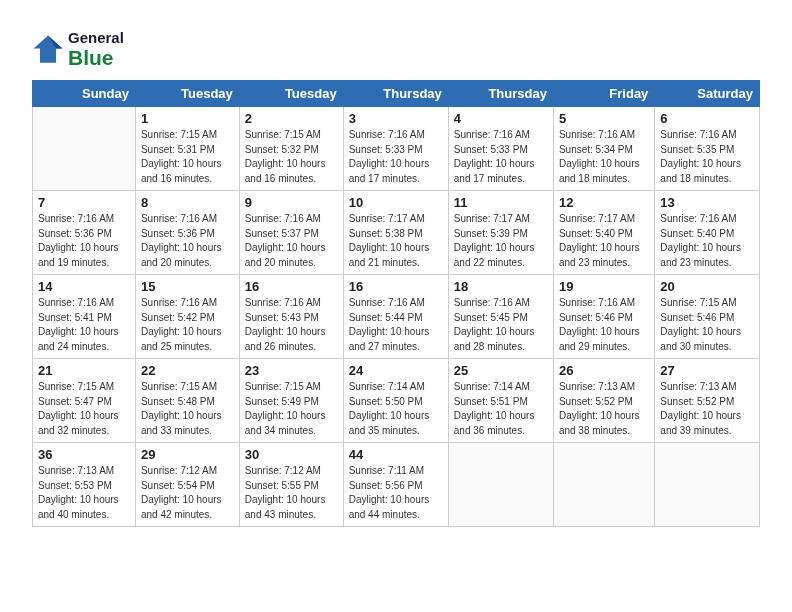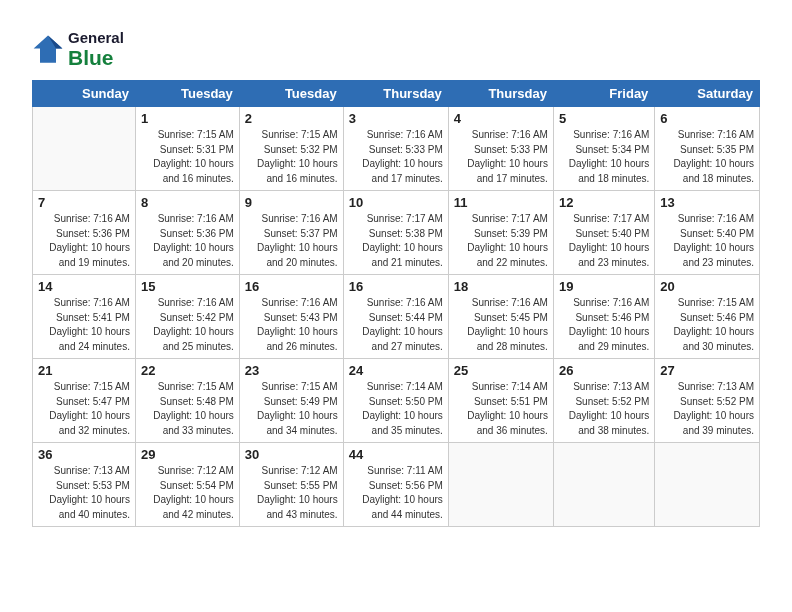--- a/index.html
+++ b/index.html
@@ -72,21 +72,20 @@
       font-size: 13px;
       font-weight: bold;
       color: #222;
       display: block;
       margin-bottom: 2px;
     }
     .day-info {
       font-size: 10px;
       color: #333;
       line-height: 1.45;
-      text-align: right;
     }
   </style>
 </head>
 <body>
 
 <div class="page">
   <div class="header">
     <div class="logo">
       <svg class="logo-icon" viewBox="0 0 40 40">
         <polygon points="20,2 38,18 30,18 30,36 10,36 10,18 2,18" fill="#2e6db4"></polygon>

